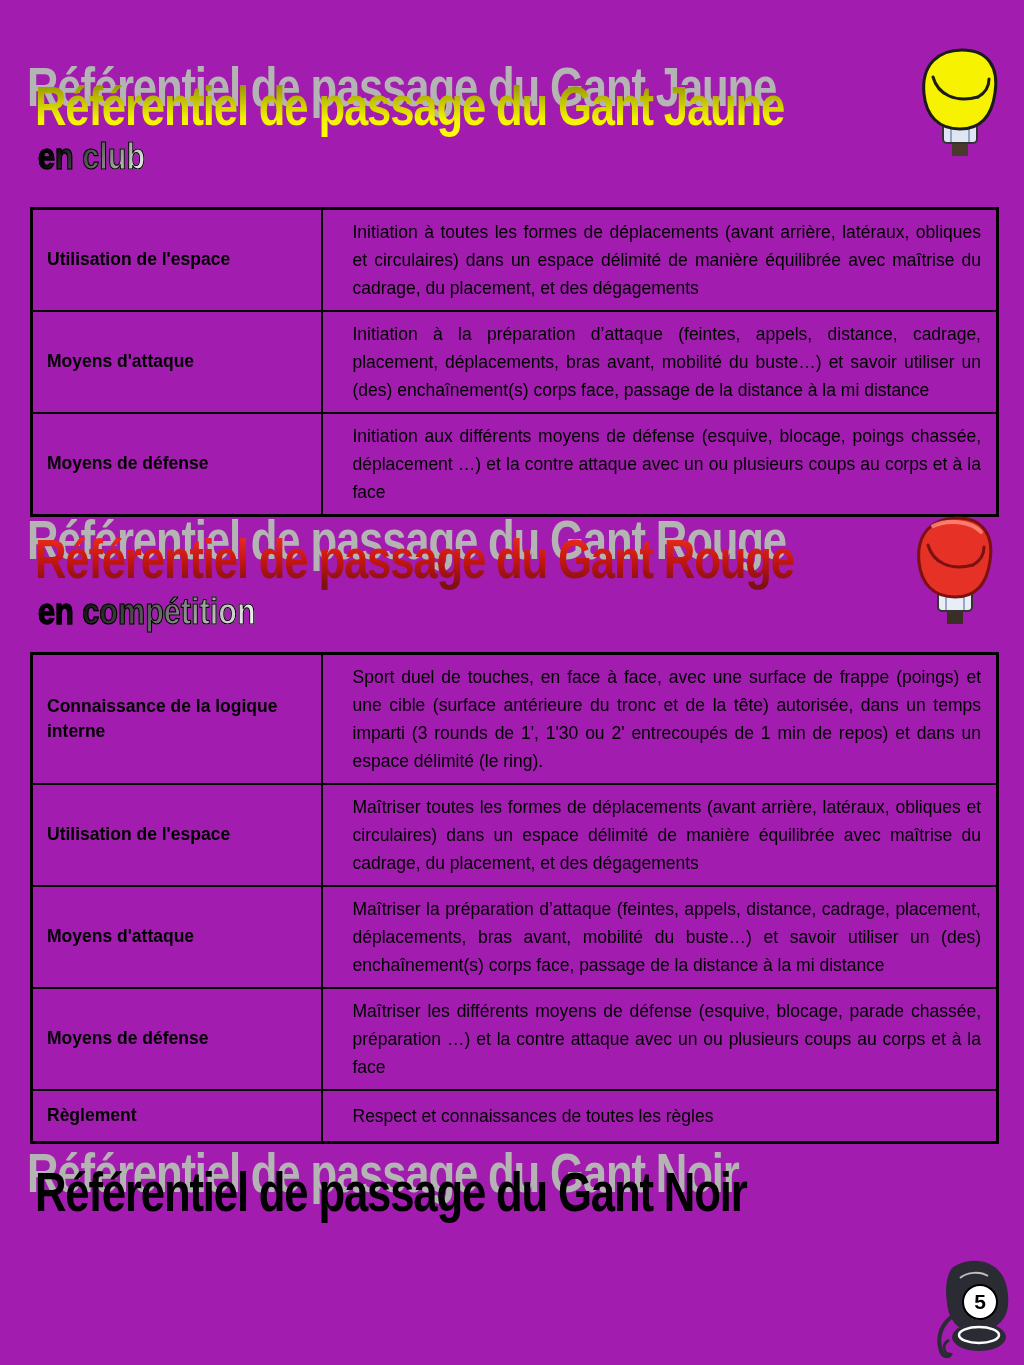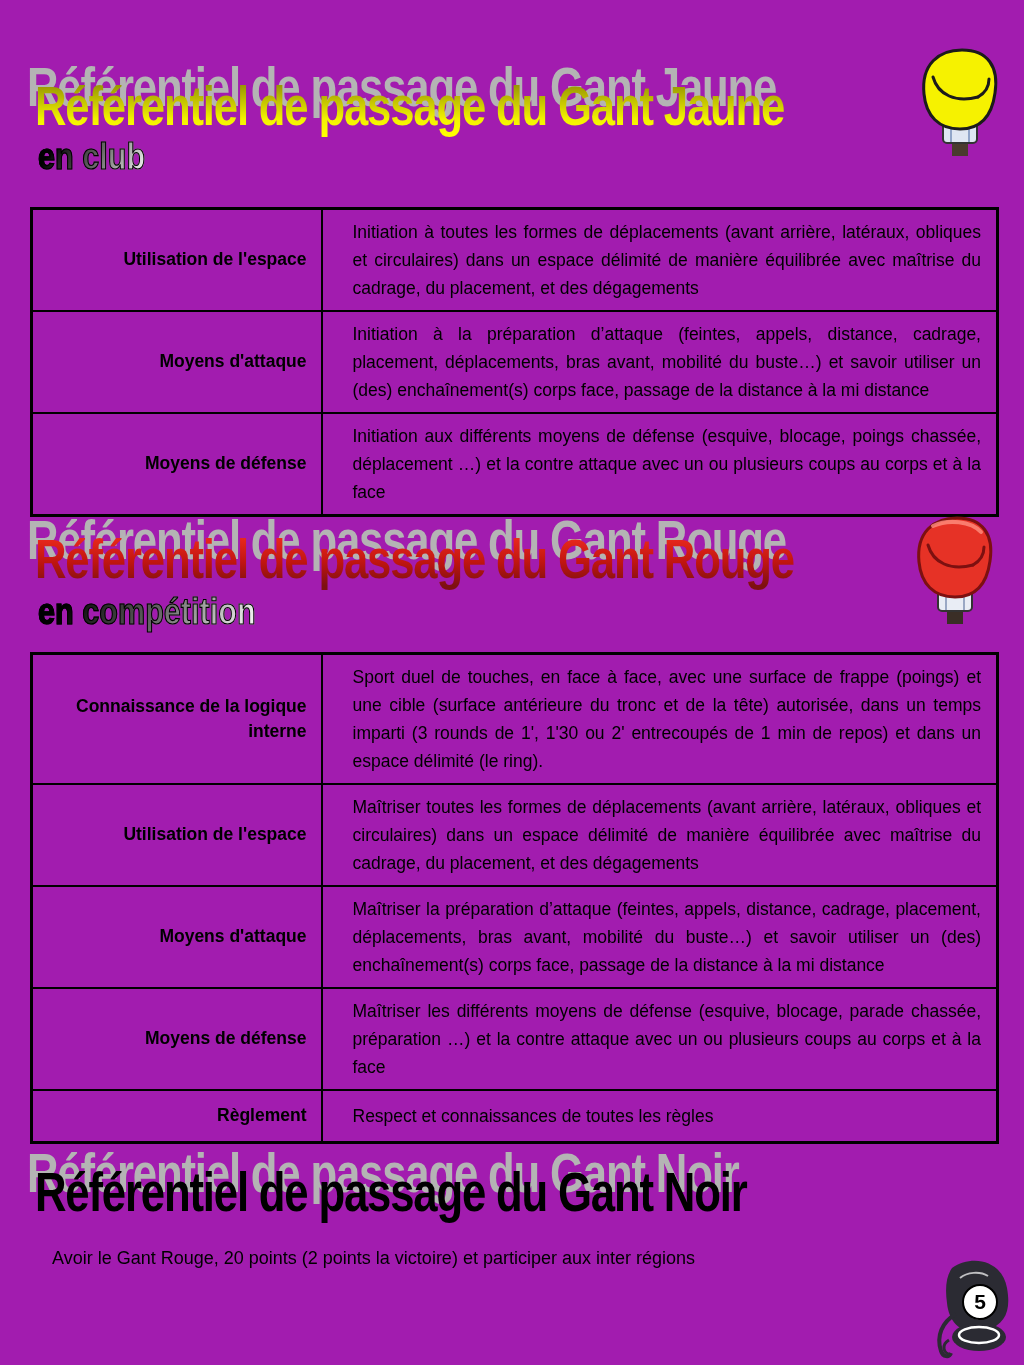--- a/index.html
+++ b/index.html
@@ -39,21 +39,21 @@
   }
 
   
   table.ref-table {
     position:absolute; left:30px; width:969px;
     border-collapse:collapse; table-layout:fixed;
     border:3px solid #000;
   }
   table.ref-table td { border:2px solid #000; font-size:17.5px; }
   td.lbl {
-    width:290px; font-weight:bold; text-align:right; vertical-align:middle;
+    width:290px; font-weight:bold; text-align:left; vertical-align:middle;
     padding:4px 14px; line-height:1.45;
   }
   td.txt {
     text-align:justify; vertical-align:middle;
     padding:8px 15px 8px 30px; line-height:1.6;
   }
 
   
   .footer-note { position:absolute; left:52px; top:1248px; font-size:18px; }
   .page-badge {
@@ -153,21 +153,20 @@
       <td class="txt">Respect et connaissances de toutes les règles</td>
     </tr>
   </tbody>
     </table>
 
   <div class="title-wrap" style="top:1160px;">
     <span class="stitle t-shadow">Référentiel de passage du Gant Noir</span>
     <span class="stitle t-fill solid-black">Référentiel de passage du Gant Noir</span>
   </div>
 
-  <div class="footer-note">Avoir le Gant Rouge, 20 points (2 points la victoire) et participer aux inter régions</div>
 
   <div class="glove" style="left:922px; top:1252px; width:98px; height:112px;">
     <svg width="98" height="112" viewBox="0 0 98 112">
       <path d="M30 16 C50 2 80 8 85 36 C89 58 84 72 65 78 C43 85 27 73 25 51 C23 37 24 24 30 16 Z" fill="#2b2b33"></path>
       <ellipse cx="57" cy="85" rx="27" ry="14" fill="#2b2b33"></ellipse>
       <ellipse cx="57" cy="83" rx="20" ry="8" fill="none" stroke="#ffffff" stroke-width="2.5"></ellipse>
       <path d="M34 62 C20 70 14 84 19 99 C21 105 27 106 29 101" fill="none" stroke="#2b2b33" stroke-width="4"></path>
       <path d="M27 88 c-7 4 -7 13 2 15" fill="none" stroke="#2b2b33" stroke-width="3"></path>
       <path d="M38 26 C45 20 58 19 66 24" fill="none" stroke="#ffffff" stroke-width="2" opacity="0.7"></path>
       <path d="M50 66 l10 -4 l-4 6 z" fill="#ffffff" opacity="0.8"></path>

